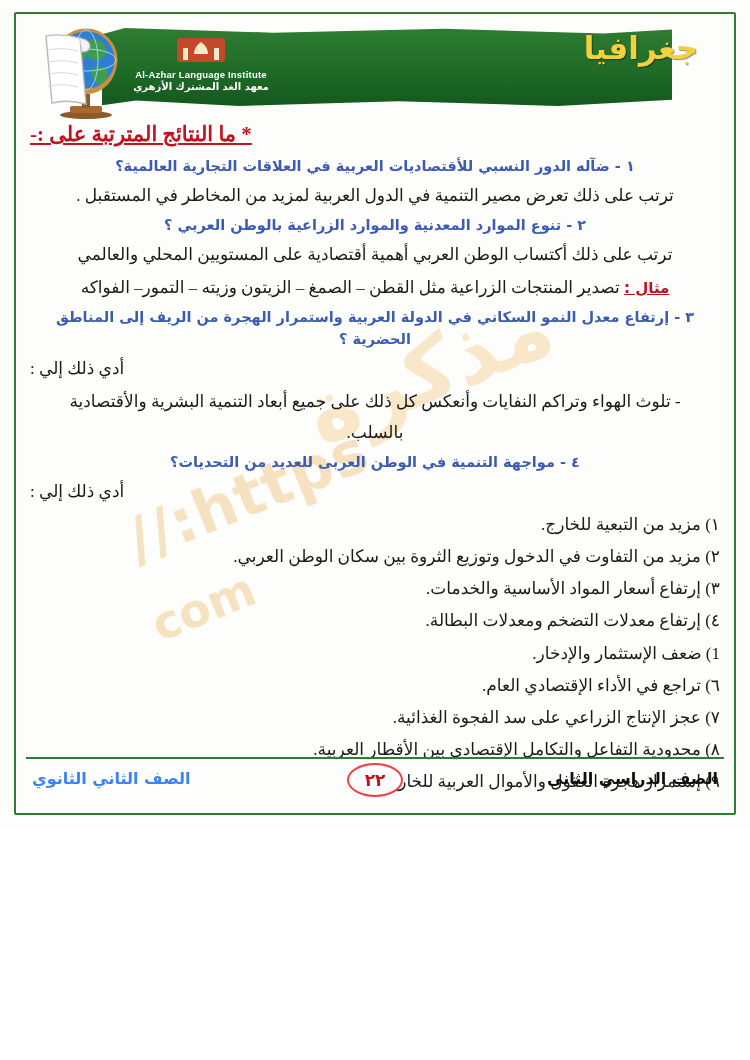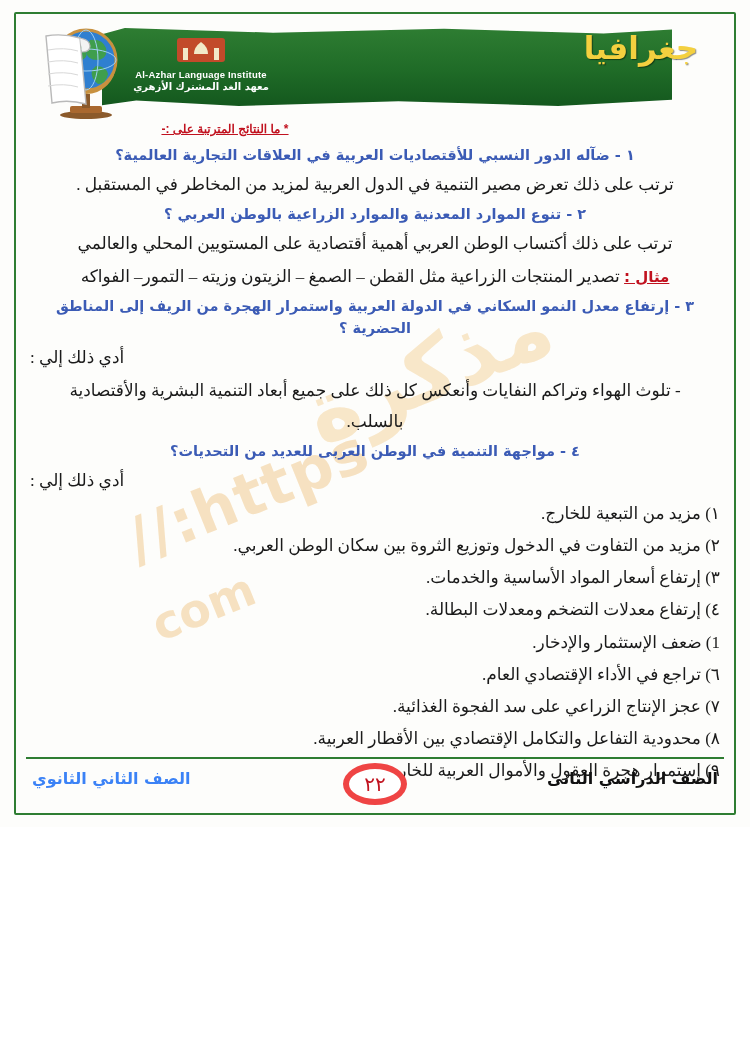--- a/index.html
+++ b/index.html
@@ -110,27 +110,27 @@
   .content {
     position: absolute;
     left: 30px;
     top: 122px;
     width: 690px;
     direction: rtl;
     text-align: right;
     color: #1a1a1a;
   }
   .heading-main {
-    font-family: Liberation Sans, sans-serif;
-    font-size: 12px;
+    font-family: Liberation Serif, serif;
+    font-size: 21px;
     font-weight: bold;
     color: #c1121f;
     text-decoration: underline;
     margin: 0 0 9px 0;
-    text-align: center;
+    text-align: left;
     padding-right: 300px;
   }
   .q {
     font-family: "DejaVu Sans", sans-serif;
     font-size: 14.5px;
     font-weight: bold;
     color: #3b5bb5;
     text-align: center;
     margin: 6px 0 4px 0;
     line-height: 1.5;
@@ -248,28 +248,28 @@
     font-size: 16px;
     color: #3b82f6;
   }
   .page-badge {
     position: absolute;
     left: 50%;
     top: 6px;
     transform: translateX(-50%);
     width: 52px;
     height: 30px;
-    border: 6px solid #ef4444;
+    border: 2px solid #ef4444;
     border-radius: 50%;
     display: flex;
     align-items: center;
     justify-content: center;
     font-family: "DejaVu Sans", sans-serif;
-    font-weight: normal;
-    font-size: 20px;
+    font-weight: bold;
+    font-size: 17px;
     color: #c1121f;
     background: #fff;
   }
 </style>
 </head>
 <body>
 
 <div class="page">
 
   <div class="frame"></div>

